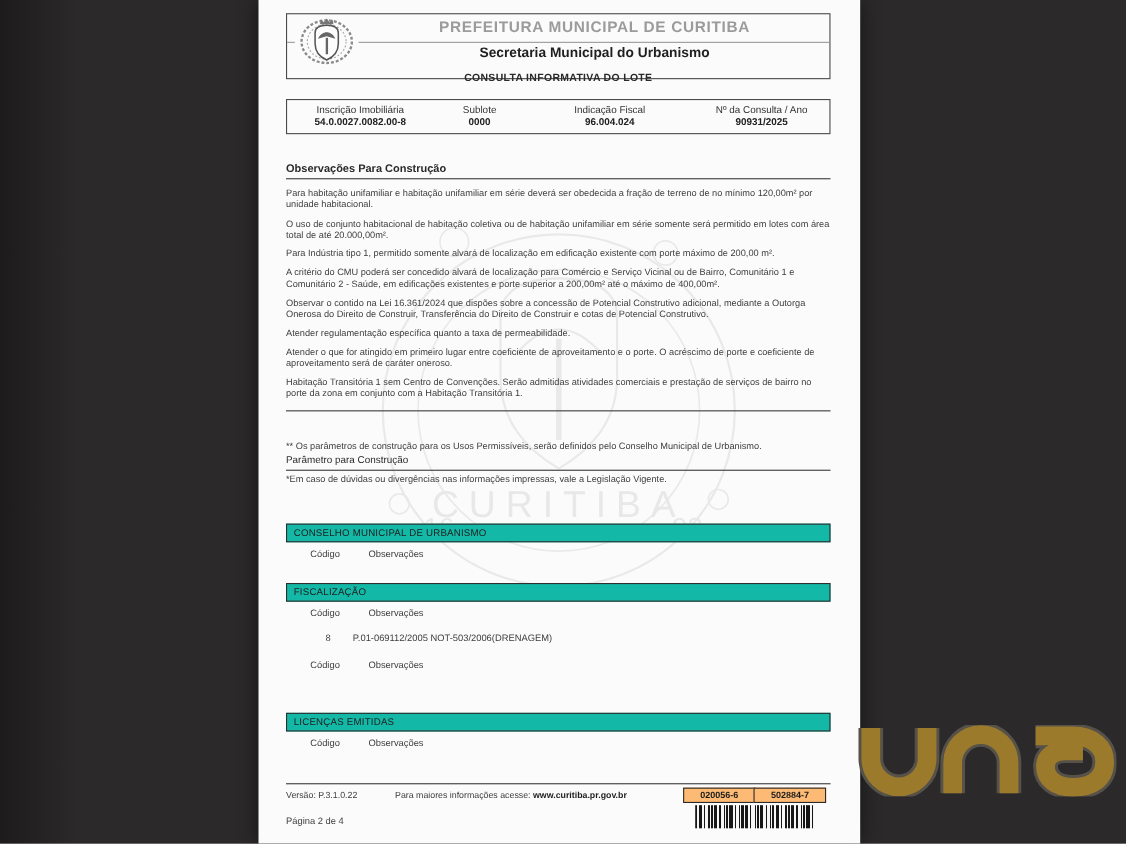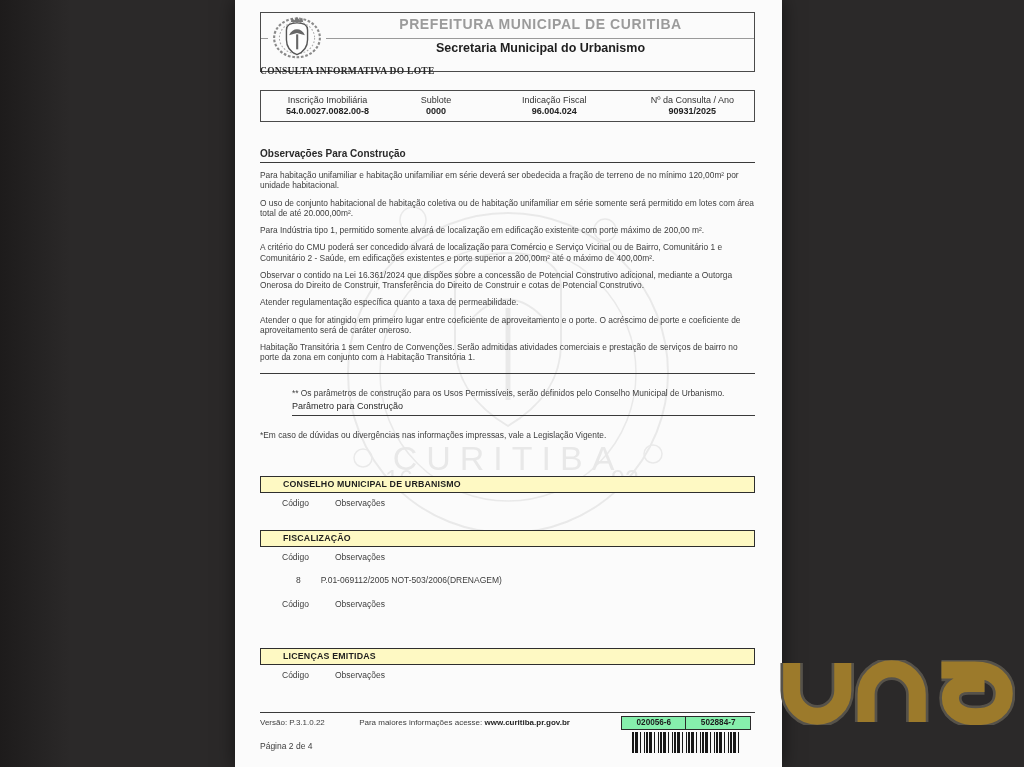--- a/index.html
+++ b/index.html
@@ -21,56 +21,56 @@
   .watermark { position:absolute; left:58px; top:158px; z-index:0; opacity:.6; }
 
   
   .header-box { top:12px; height:60px; border:1.4px solid #4a4a4a; background:transparent; }
   .header-divider { position:absolute; left:0; right:0; top:25px; border-top:1px solid #9a9a9a; }
   .coat { position:absolute; left:7px; top:2px; background:#fbfbfb; padding:0 2px; }
   .org-line { position:absolute; left:70px; right:4px; top:3px; text-align:center;
     font-weight:bold; font-size:14px; letter-spacing:.6px; color:#9b9b9b; }
   .dept-line { position:absolute; left:70px; right:4px; top:28px; text-align:center;
     font-weight:bold; font-size:12.5px; color:#1f1f1f; }
-  .doc-title { top:66px; text-align:left; font-weight:bold; font-size:9.5px; color:#2a2a2a; letter-spacing:.3px;font-family:Liberation Serif, serif; }
+  .doc-title { top:66px; text-align:center; font-weight:bold; font-size:9.5px; color:#2a2a2a; letter-spacing:.3px; }
 
   
   .info-box { top:90px; height:32px; border:1.4px solid #4a4a4a; display:flex; align-items:center; }
   .info-col { text-align:center; font-size:9px; line-height:1.25; color:#333; }
   .info-col b { display:block; font-size:9px; color:#222; }
   .c0{width:27%} .c1{width:17%} .c2{width:31%} .c3{width:25%}
 
   
   .obs-block { top:148px; }
   .obs-title { font-weight:bold; font-size:10px; color:#2a2a2a; padding-bottom:3px; border-bottom:1.6px solid #3a3a3a; }
   .obs-block p { font-size:8.4px; line-height:1.22; margin-top:7px; color:#3d3d3d; }
   .rule { border-top:1.6px solid #3a3a3a; margin-top:10px; }
 
-  .param-block { top:388px;margin-left:32px; }
+  .param-block { top:400px; }
   .param-note { font-size:8.4px; color:#3d3d3d; }
   .param-title { font-weight:normal; font-size:9px; color:#2a2a2a; margin-top:3px; padding-bottom:4px; border-bottom:1.6px solid #3a3a3a; }
   .disclaimer { top:430px; font-size:8.4px; color:#3d3d3d; }
 
   
   .sec { }
-  .sec-bar { border:1.3px solid #2e2e2e; background:#fef9c3; font-weight:bold; font-size:8.8px;
-    color:#1e1e1e; padding:2px 22px 3px; letter-spacing:.2px; }
+  .sec-bar { border:1.3px solid #2e2e2e; background:#14b8a6; font-weight:normal; font-size:8.8px;
+    color:#1e1e1e; padding:2px 6px 3px; letter-spacing:.2px; }
   .sec-cols { margin:5px 0 0 22px; font-size:8.5px; color:#3d3d3d; display:flex; gap:26px; }
   .sec-row { margin:13px 0 0 36px; font-size:8.5px; color:#3d3d3d; display:flex; gap:20px; }
   .s1{top:476px} .s2{top:530px} .s3{top:594px} .s4{top:648px}
 
   
   .footer { top:712px; border-top:1.3px solid #3a3a3a; height:48px; }
   .footer-version { position:absolute; left:0; top:5px; font-size:8px; color:#3d3d3d; }
   .footer-center { position:absolute; left:0; right:0; top:5px; text-align:center; padding-right:86px; font-size:8px; color:#3d3d3d; }
   .footer-center b { color:#1f1f1f; }
   .bc-block { position:absolute; right:4px; top:3px; width:130px; }
   .bc-boxes { display:flex; }
   .bc-box { flex:1; border:1.4px solid #2a2a2a; font-weight:bold; font-size:8.2px; text-align:center;
-    padding:1px 0 2px; color:#1c1c1c; background:#86efac; }
+    padding:1px 0 2px; color:#1c1c1c; background:#fdba74; }
   .bc-box + .bc-box { margin-left:-1.4px; }
   .barcode { width:108px; height:21px; margin:2px auto 0;
     background:repeating-linear-gradient(90deg,#161616 0 2px,#f6f6f6 2px 3px,#161616 3px 6px,#f6f6f6 6px 8px,#161616 8px 9px,#f6f6f6 9px 12px,#161616 12px 13px,#f6f6f6 13px 14px); }
   .pagina { top:741px; text-align:left; padding-right:34px; font-size:8.5px; color:#3d3d3d; }
 
   
   .brand { position:absolute; right:9px; bottom:38px; z-index:2; }
 </style>
 </head>
 <body>

